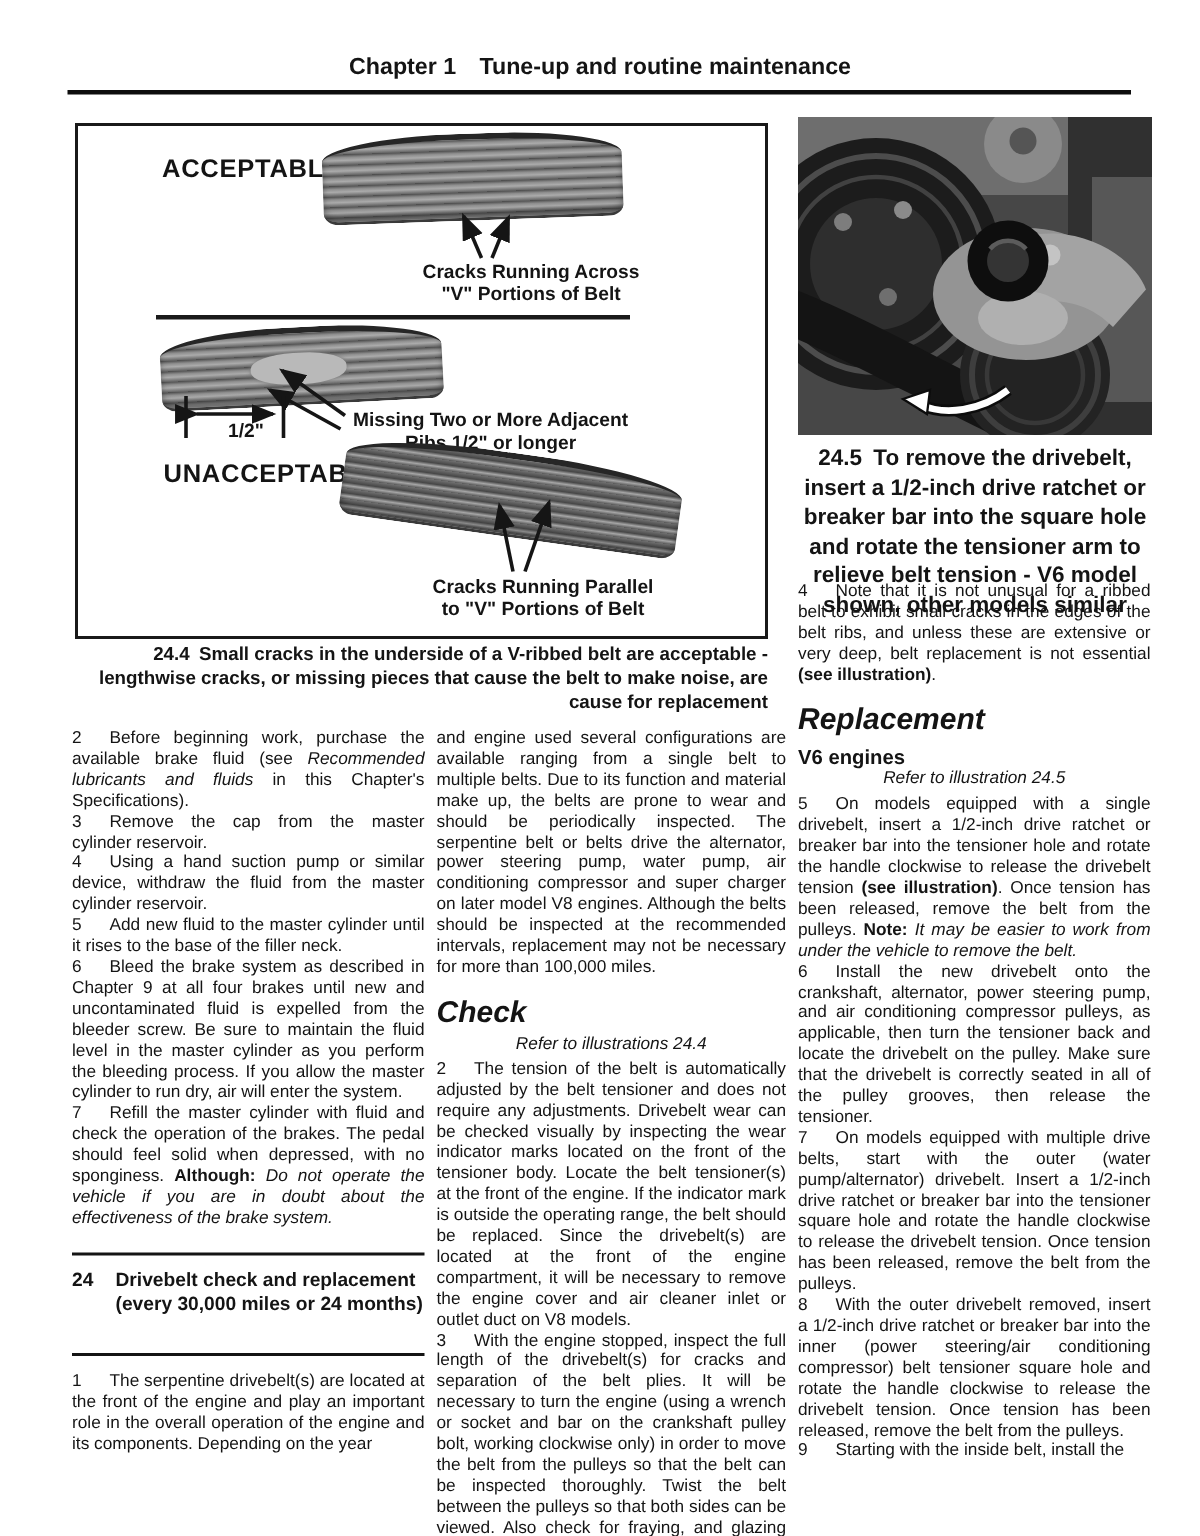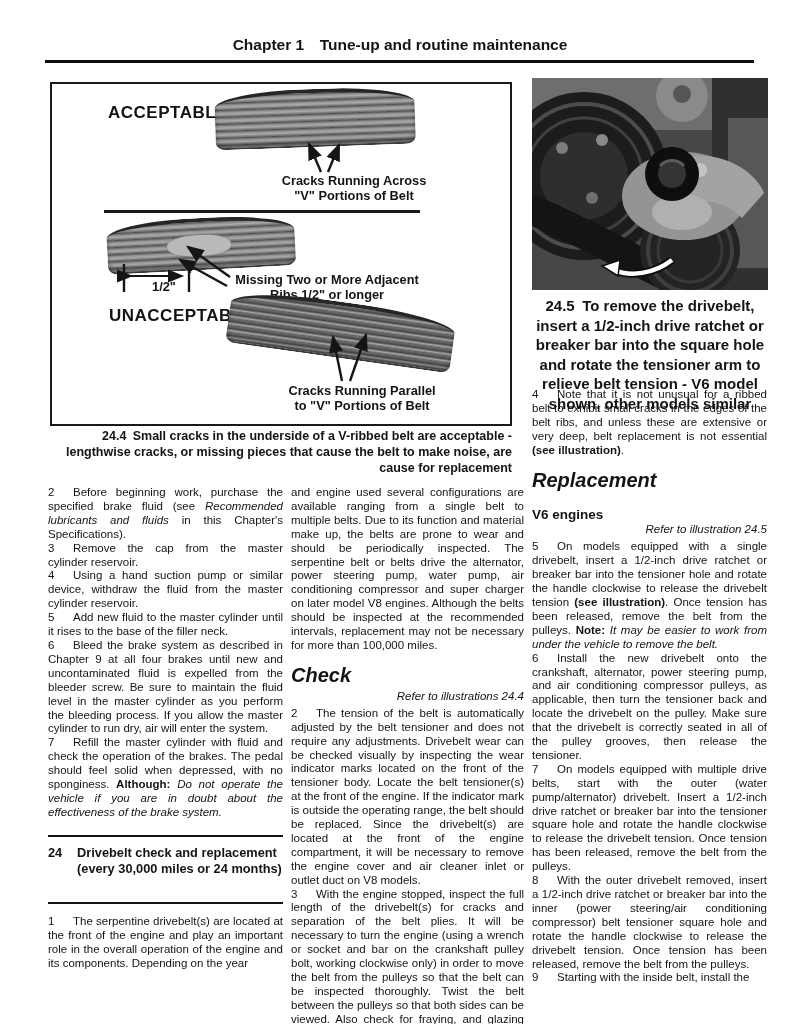--- a/index.html
+++ b/index.html
@@ -38,22 +38,22 @@
   .photo-caption { position:absolute; left:527px; top:296px; width:246px; text-align:center; font-weight:bold; font-size:15px; line-height:1.3; }
 
   
   .col { position:absolute; font-size:11.5px; line-height:13.9px; }
   .col-left   { left:48px;  top:486px; width:235px; }
   .col-middle { left:291px; top:486px; width:233px; }
   .col-right  { left:532px; top:388px; width:235px; }
 
   .col p { margin:0; text-align:justify; }
   .col p.h-italic { font-size:20px; font-weight:bold; font-style:italic; margin:11px 0 3px; text-align:left; line-height:1.15; }
-  .col p.h-bold { font-size:13.5px; font-weight:bold; margin:16px 0 2px; text-align:left; }
-  .col p.ref { font-style:italic; margin:0 0 3px; text-align:right; }
+  .col p.h-bold { font-size:13.5px; font-weight:bold; margin:6px 0 2px; text-align:left; }
+  .col p.ref { font-style:italic; margin:0 0 3px; text-align:center; }
   .num { display:inline-block; min-width:25px; font-style:normal; }
 
   .section-heading { border-top:2.5px solid #141414; border-bottom:2.5px solid #141414; margin:15px 0 11px; padding:8px 0 24px; display:flex; font-weight:bold; font-size:12.8px; line-height:1.3; }
   .section-num { min-width:29px; }
   .section-lines { display:block; }
   .section-lines .sline { display:block; }
 </style>
 </head>
 <body>
 
@@ -150,21 +150,21 @@
     <path d="M128,88 a16,16 0 0 1 24,0" stroke="#5c5c5c" stroke-width="3" fill="none"></path>
 
     <path d="M140,182 C 122,196 98,199 82,192" stroke="#0c0c0c" stroke-width="8" fill="none"></path>
     <path d="M140,182 C 122,196 98,199 82,192" stroke="#ffffff" stroke-width="4.5" fill="none"></path>
     <polygon points="70,188 88,182 86,198" fill="#ffffff" stroke="#0c0c0c" stroke-width="1.5"></polygon>
   </svg>
 </div>
 <div class="photo-caption">24.5 To remove the drivebelt, insert a 1/2-inch drive ratchet or breaker bar into the square hole and rotate the tensioner arm to relieve belt tension - V6 model shown, other models similar</div>
 
 <div class="col col-left">
-    <p class="body"><span class="num">2</span><span>Before beginning work, purchase the specified brake fluid (see </span><span style="font-style: italic;">Recommended lubricants and fluids</span><span> in this Chapter's Specifications).</span></p>
+    <p class="body"><span class="num">2</span><span>Before beginning work, purchase the available brake fluid (see </span><span style="font-style: italic;">Recommended lubricants and fluids</span><span> in this Chapter's Specifications).</span></p>
     <p class="body"><span class="num">3</span><span>Remove the cap from the master cylinder reservoir.</span></p>
     <p class="body"><span class="num">4</span><span>Using a hand suction pump or similar device, withdraw the fluid from the master cylinder reservoir.</span></p>
     <p class="body"><span class="num">5</span><span>Add new fluid to the master cylinder until it rises to the base of the filler neck.</span></p>
     <p class="body"><span class="num">6</span><span>Bleed the brake system as described in Chapter 9 at all four brakes until new and uncontaminated fluid is expelled from the bleeder screw. Be sure to maintain the fluid level in the master cylinder as you perform the bleeding process. If you allow the master cylinder to run dry, air will enter the system.</span></p>
     <p class="body"><span class="num">7</span><span>Refill the master cylinder with fluid and check the operation of the brakes. The pedal should feel solid when depressed, with no sponginess. </span><span style="font-weight: bold;">Although:</span><span style="font-style: italic;"> Do not operate the vehicle if you are in doubt about the effectiveness of the brake system.</span></p>
     <div class="section-heading">
       <span class="section-num">24</span>
       <span class="section-lines">
         <span class="sline">Drivebelt check and replacement</span>
         <span class="sline">(every 30,000 miles or 24 months)</span>

